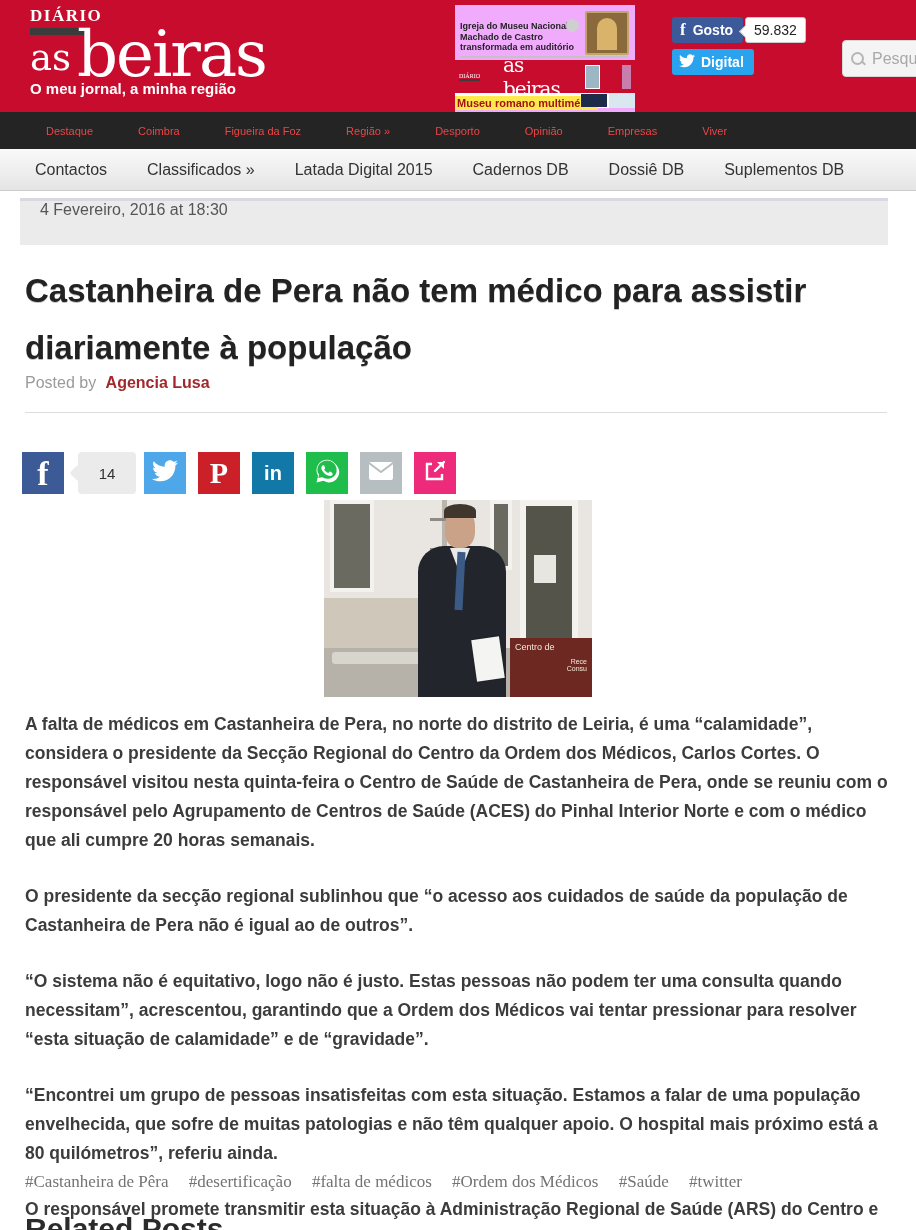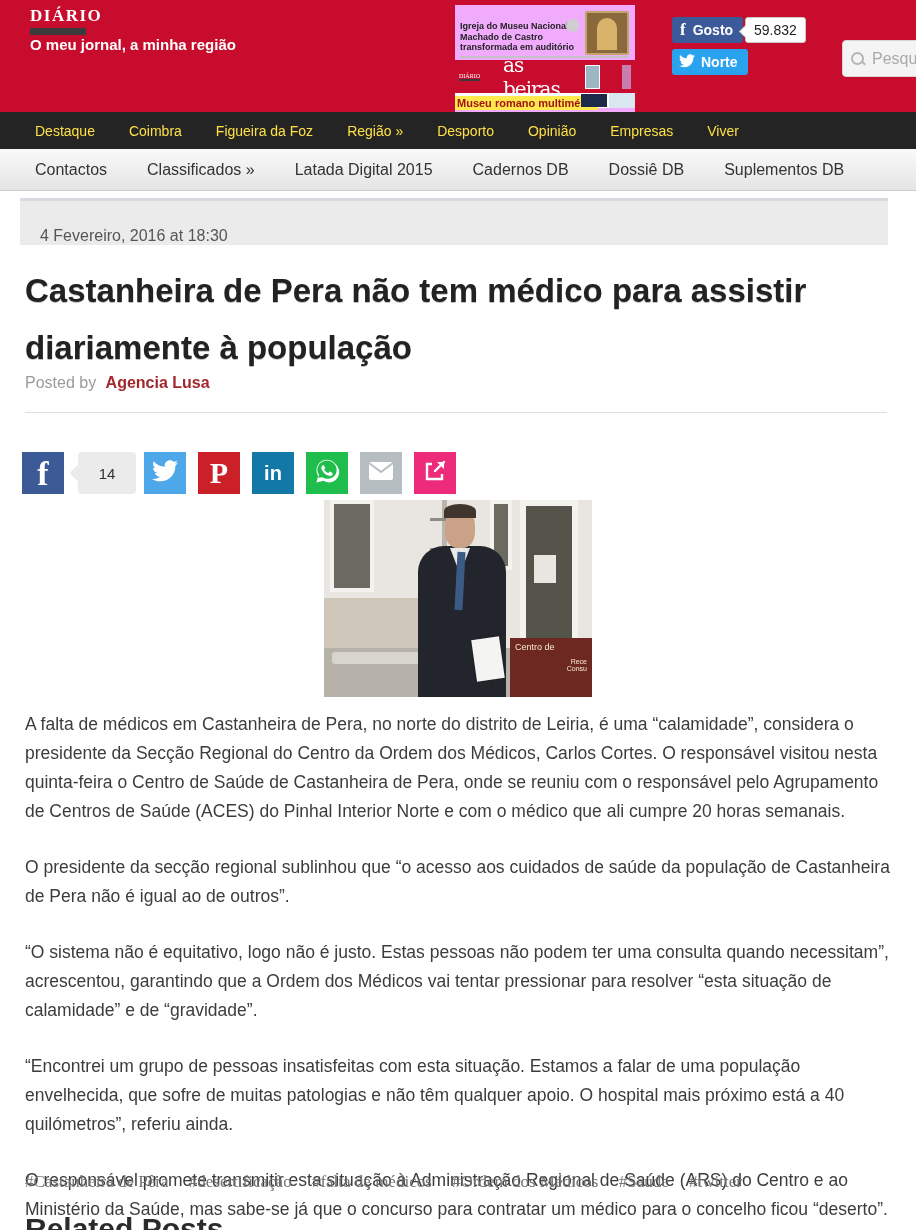--- a/index.html
+++ b/index.html
@@ -47,26 +47,26 @@
   .tw-follow svg { margin-right:6px; }
   .search-box { position:absolute; left:842px; top:40px; width:140px; height:37px; background:#f4f4f4; border:1px solid #d6d6d6; border-radius:4px; display:flex; align-items:center; padding:0 8px; }
   .search-glyph { position:relative; width:14px; height:14px; margin-right:7px; flex:none; }
   .search-glyph:before { content:""; position:absolute; left:0; top:0; width:9px; height:9px; border:2px solid #b5b5b5; border-radius:50%; }
   .search-glyph:after { content:""; position:absolute; left:10px; top:10px; width:5px; height:2px; background:#b5b5b5; transform:rotate(45deg); }
   .search-box input { border:none; outline:none; background:transparent; font-size:16px; color:#444; width:100px; font-family:"Liberation Sans", sans-serif; }
   .search-box input::placeholder { color:#a9a9a9; }
 
   
   .nav-primary { position:absolute; top:112px; left:0; width:916px; height:37px; background:#242424; display:flex; align-items:center; padding-left:35px; gap:34px; }
-  .nav-primary a { color:#fde047; font-size:14px; text-decoration:none; cursor:pointer; white-space:nowrap; }
+  .nav-primary a { color:#ef4444; font-size:11px; text-decoration:none; cursor:pointer; white-space:nowrap;margin-left:11px; }
   .nav-secondary { position:absolute; top:149px; left:0; width:916px; height:42px; background:linear-gradient(#f9f9f9,#e5e5e5); border-bottom:1px solid #cccccc; display:flex; align-items:center; padding-left:35px; gap:40px; }
   .nav-secondary a { color:#333; font-size:16px; text-decoration:none; cursor:pointer; white-space:nowrap; }
 
   
-  .date-bar { position:absolute; top:198px; left:20px; width:868px; height:47px; background:#ebebeb; border-top:3px solid #d9d9e2; color:#555; font-size:16px; display:flex; align-items:flex-end; padding-left:20px; }
+  .date-bar { position:absolute; top:198px; left:20px; width:868px; height:47px; background:#ebebeb; border-top:3px solid #d9d9e2; color:#555; font-size:16px; display:flex; align-items:flex-start; padding-left:20px; }
 
   
   .headline { position:absolute; top:262px; left:25px; width:862px; font-size:33px; line-height:57px; font-weight:bold; color:#222; text-shadow:0 1px 0 rgba(0,0,0,0.25); }
   .byline { position:absolute; top:374px; left:25px; font-size:16px; color:#9a9a9a; }
   .byline b { color:#a3282c; margin-left:5px; }
   .rule { position:absolute; top:412px; left:25px; width:862px; height:1px; background:#ddd; }
 
   
   .share-row { position:absolute; top:452px; left:22px; display:flex; align-items:center; }
   .sbtn { width:42px; height:42px; display:flex; align-items:center; justify-content:center; color:#fff; cursor:pointer; flex:none; }
@@ -94,34 +94,38 @@
   .ph-shirt { position:absolute; left:126px; top:48px; width:20px; height:26px; background:#e9e9ea; clip-path:polygon(0 0,100% 0,50% 100%); }
   .ph-tie { position:absolute; left:132px; top:52px; width:8px; height:58px; background:#3c5a86; transform:rotate(3deg); }
   .ph-paper { position:absolute; left:150px; top:138px; width:28px; height:42px; background:#f4f4f2; transform:rotate(-8deg); box-shadow:0 0 2px rgba(0,0,0,.3); }
   .ph-sign { position:absolute; left:186px; top:138px; width:82px; height:59px; background:#6e2822; color:#f5e9d8; padding:4px 5px; text-align:left; }
   .ph-sign .s1 { font-size:9px; font-weight:normal; }
   .ph-sign .s2 { font-size:7px; text-align:right; margin-top:6px; }
   .ph-sign .s3 { font-size:7px; text-align:right; }
 
   
   .article-body { position:absolute; top:710px; left:25px; width:866px; font-size:17.5px; line-height:29px; color:#3c3c3c; }
-  .article-body p { margin-bottom:27px; }
+  .article-body p { margin-bottom:27px;font-weight:bold; }
 
   .tags { position:absolute; top:1172px; left:25px; width:866px; font-family:"Liberation Serif", serif; font-size:17px; color:#555; }
   .tags a { color:#737373; text-decoration:none; margin-right:16px; cursor:pointer; }
 
   .related { position:absolute; top:1212px; left:25px; font-size:30px; font-weight:bold; color:#2b2b2b; }
 </style>
 </head>
 <body>
 
 <header class="masthead">
   <div class="logo">
     <div class="logo-kicker">DIÁRIO</div>
     <div class="logo-bar"></div>
+    <div class="logo-row">
+      <span class="logo-as">as</span>
+      <span class="logo-beiras">beiras</span>
+    </div>
     <div class="logo-tagline">O meu jornal, a minha região</div>
   </div>
 
   <div class="banner-ad">
     <div class="ad-head">Igreja do Museu Nacional Machado de Castro transformada em auditório</div>
     <div class="ad-stamp"></div>
     <div class="ad-art">
         <div class="ad-art-inner"></div>
       </div>
     <div class="ad-lines">
@@ -146,21 +150,21 @@
     <span>Gosto</span>
   </div>
   <div class="like-count">59.832</div>
 
   <div class="tw-follow">
     <span>
       <svg width="16" height="14" viewBox="0 0 24 20" fill="#fff">
           <path d="M23.9 2.3c-.9.4-1.8.7-2.8.8 1-.6 1.8-1.6 2.2-2.7-.9.6-2 1-3.1 1.2C19.3.6 18 0 16.6 0c-2.7 0-4.9 2.2-4.9 4.9 0 .4 0 .8.1 1.1C7.7 5.8 4.1 3.9 1.6.9 1.2 1.6 1 2.4 1 3.3c0 1.7.9 3.2 2.2 4.1-.8 0-1.6-.2-2.2-.6v.1c0 2.4 1.7 4.4 3.9 4.8-.4.1-.8.2-1.3.2-.3 0-.6 0-.9-.1.6 2 2.4 3.4 4.6 3.4-1.7 1.3-3.8 2.1-6.1 2.1H0c2.2 1.4 4.8 2.2 7.6 2.2 9 0 14-7.5 14-14v-.6c1-.7 1.8-1.6 2.3-2.6z"></path>
         </svg>
     </span>
-    <span>Norte</span>
+    <span>Digital</span>
   </div>
 
   <div class="search-box">
     <span class="search-glyph"></span>
     <input type="text" placeholder="Pesquisar" style="">
   </div>
 </header>
 
 <nav class="nav-primary">
   <a>Destaque</a>
@@ -265,21 +269,21 @@
     <div class="s1">Centro de</div>
     <div class="s2">Rece</div>
     <div class="s3">Consu</div>
   </div>
 </div>
 
 <div class="article-body">
   <p>A falta de médicos em Castanheira de Pera, no norte do distrito de Leiria, é uma “calamidade”, considera o presidente da Secção Regional do Centro da Ordem dos Médicos, Carlos Cortes. O responsável visitou nesta quinta-feira o Centro de Saúde de Castanheira de Pera, onde se reuniu com o responsável pelo Agrupamento de Centros de Saúde (ACES) do Pinhal Interior Norte e com o médico que ali cumpre 20 horas semanais.</p>
   <p>O presidente da secção regional sublinhou que “o acesso aos cuidados de saúde da população de Castanheira de Pera não é igual ao de outros”.</p>
   <p>“O sistema não é equitativo, logo não é justo. Estas pessoas não podem ter uma consulta quando necessitam”, acrescentou, garantindo que a Ordem dos Médicos vai tentar pressionar para resolver “esta situação de calamidade” e de “gravidade”.</p>
-  <p>“Encontrei um grupo de pessoas insatisfeitas com esta situação. Estamos a falar de uma população envelhecida, que sofre de muitas patologias e não têm qualquer apoio. O hospital mais próximo está a 40 quilómetros”, referiu ainda.</p>
+  <p>“Encontrei um grupo de pessoas insatisfeitas com esta situação. Estamos a falar de uma população envelhecida, que sofre de muitas patologias e não têm qualquer apoio. O hospital mais próximo está a 80 quilómetros”, referiu ainda.</p>
   <p>O responsável promete transmitir esta situação à Administração Regional de Saúde (ARS) do Centro e ao Ministério da Saúde, mas sabe-se já que o concurso para contratar um médico para o concelho ficou “deserto”.</p>
 </div>
 
 <div class="tags">
   <a>#Castanheira de Pêra</a>
   <a>#desertificação</a>
   <a>#falta de médicos</a>
   <a>#Ordem dos Médicos</a>
   <a>#Saúde</a>
   <a>#twitter</a>

